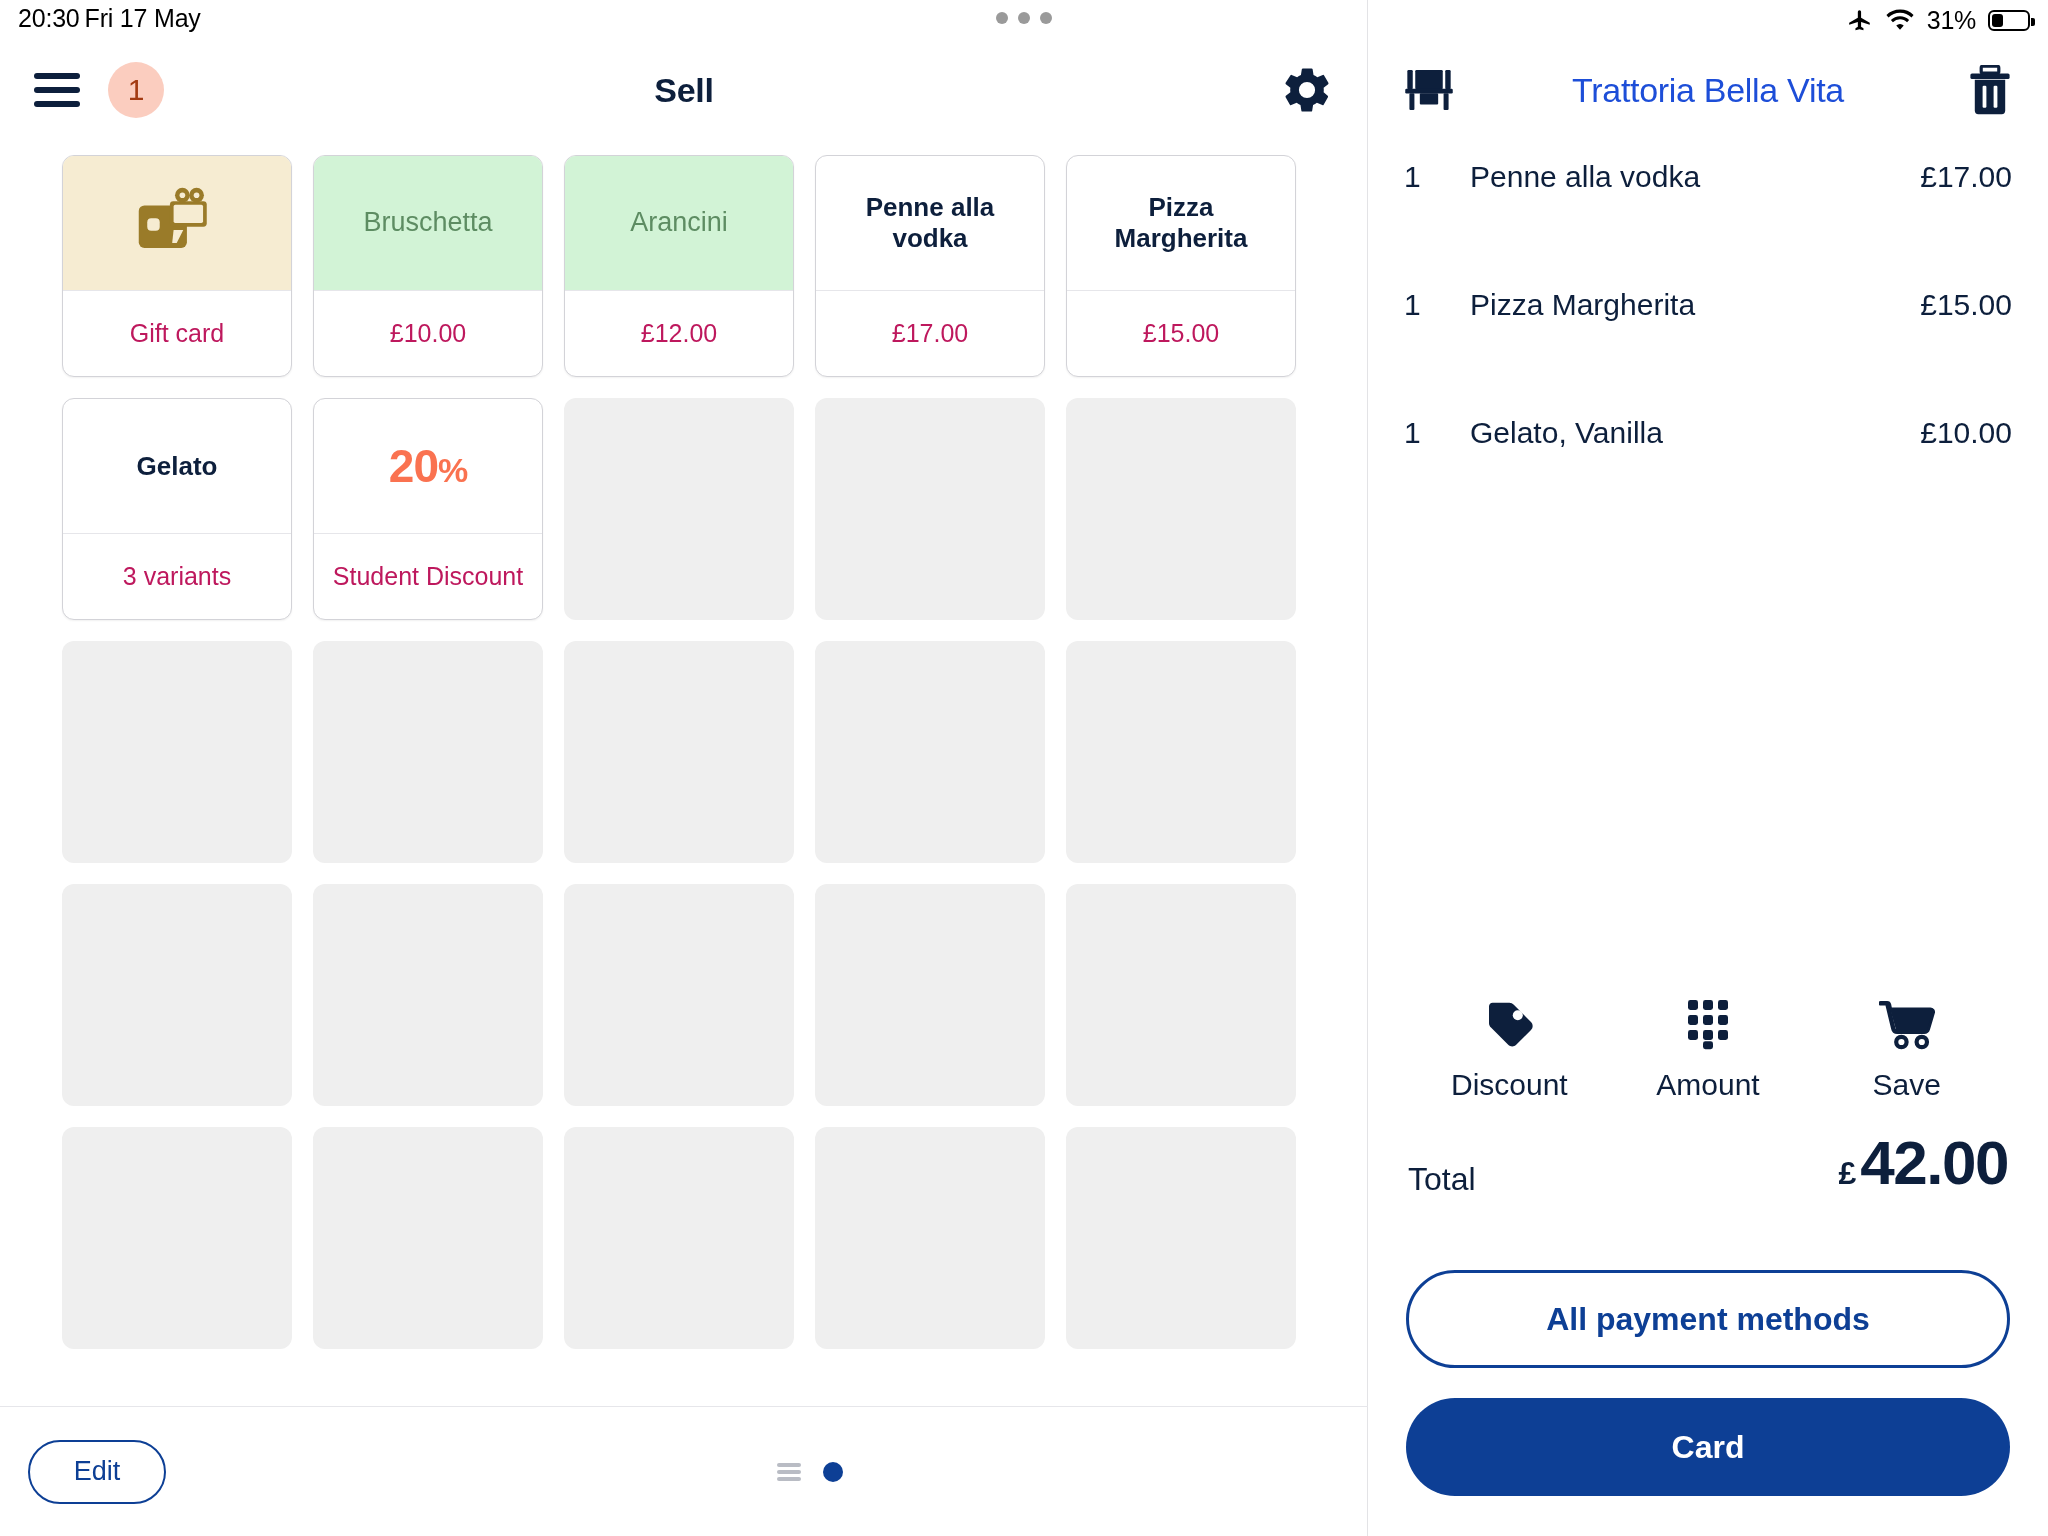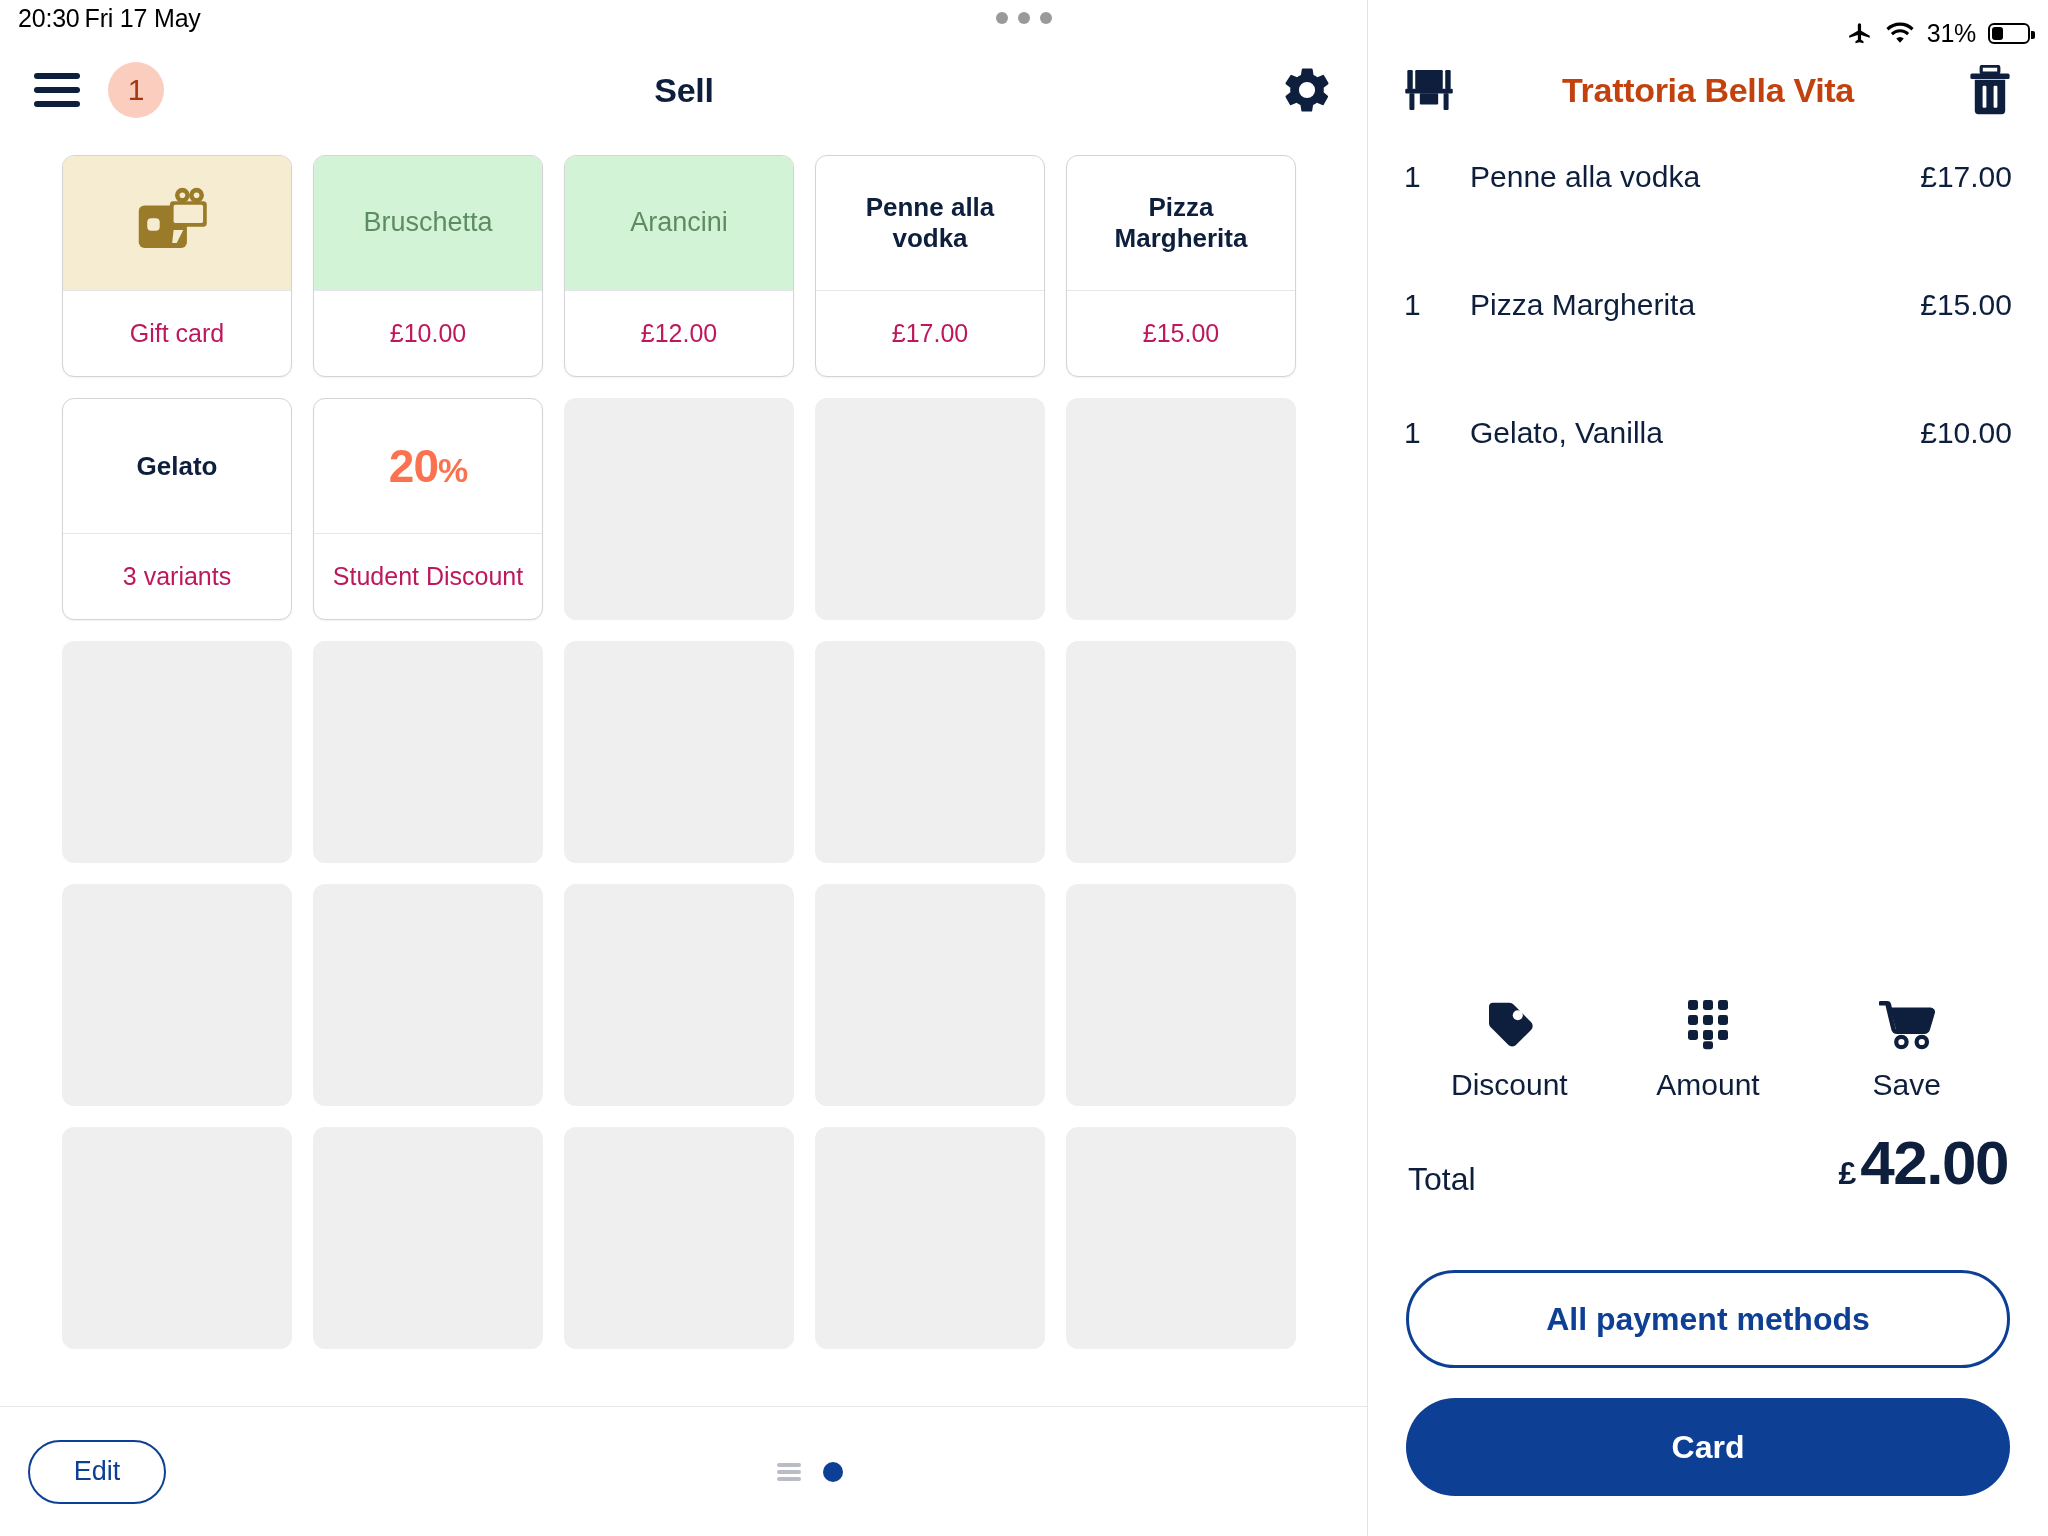--- a/index.html
+++ b/index.html
@@ -16,21 +16,21 @@
   .statusbar {
     position: absolute; top: 0; left: 0; width: 2048px; height: 40px;
     display: flex; align-items: center; z-index: 20;
     font-size: 24px; color: #000;
   }
   .sb-left { position: absolute; left: 18px; top: 4px; display: flex; align-items: center; gap: 5px; }
   .sb-time { font-size: 25px; letter-spacing: -0.2px; }
   .sb-date { font-size: 25px; letter-spacing: -0.2px; }
   .sb-dots { position: absolute; left: 50%; transform: translateX(-50%); top: 12px; display: flex; gap: 10px; }
   .sb-dots i { width: 12px; height: 12px; border-radius: 50%; background: #9a9a9a; display: block; }
-  .sb-right { position: absolute; right: 18px; top: 19px; display: flex; align-items: center; gap: 12px; }
+  .sb-right { position: absolute; right: 18px; top: 6px; display: flex; align-items: center; gap: 12px; }
   .sb-pct { font-size: 25px; letter-spacing: -0.3px; }
   .batt { position: relative; width: 42px; height: 21px; border: 2.5px solid #000; border-radius: 6px; }
   .batt::after { content: ""; position: absolute; right: -7px; top: 6px; width: 4px; height: 8px;
     background: #000; border-radius: 0 2px 2px 0; }
   .batt-fill { position: absolute; left: 2px; top: 2px; bottom: 2px; background: #000; border-radius: 3px; }
 
   
   .left-pane {
     width: 1368px; height: 1536px; position: relative;
     border-right: 1px solid #e3e3e6; background: #fff;
@@ -106,21 +106,21 @@
 
   
   .right-pane { width: 680px; height: 1536px; position: relative; background: #fff; }
   .cart-header {
     position: absolute; top: 40px; left: 0; width: 680px; height: 100px;
     display: flex; align-items: center; padding: 0 36px;
   }
   .table-icon { width: 50px; height: 46px; cursor: pointer; }
   .cart-title {
     position: absolute; left: 0; right: 0; text-align: center;
-    font-size: 34px; font-weight: bold; color: #c2410c; letter-spacing: -0.3px;
+    font-size: 34px; font-weight: normal; color: #1d4ed8; letter-spacing: -0.3px;
   }
   .trash-icon { margin-left: auto; width: 44px; height: 50px; position: relative; z-index: 2; cursor: pointer; }
 
   .cart-items { position: absolute; top: 160px; left: 0; width: 680px; padding: 0 36px; }
   .cart-row { display: flex; align-items: baseline; height: 128px; font-size: 30px; color: #0d1f3c; }
   .cart-qty { width: 66px; flex: 0 0 66px; }
   .cart-name { flex: 1 1 auto; }
   .cart-price { flex: 0 0 auto; text-align: right; }
 
   .actions {

